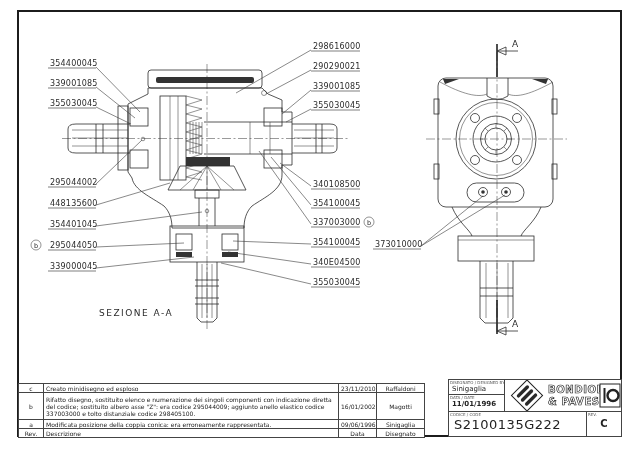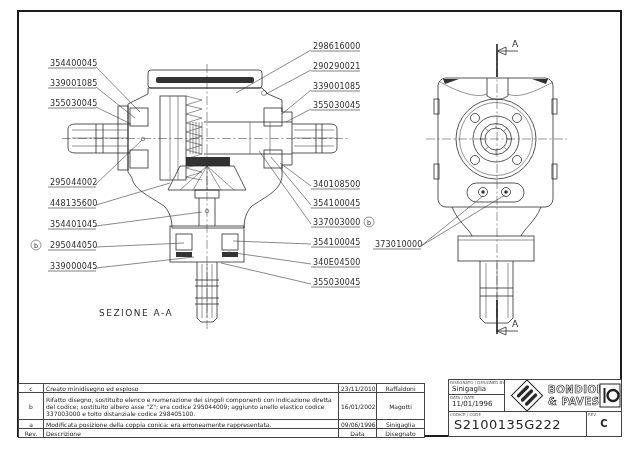--- a/index.html
+++ b/index.html
@@ -37,21 +37,21 @@
 
   
   .title-block{
     position:absolute;left:448px;top:379px;width:174px;height:58px;
     box-sizing:border-box;font-size:7px;color:#222;background:#fff;
   }
   .tb-top{display:flex;height:33px;}
   .tb-left{width:57px;border:1px solid #444;box-sizing:border-box;display:flex;flex-direction:column;}
   .tb-micro{font-size:4px;line-height:5px;color:#555;padding:0 1px;white-space:nowrap;overflow:hidden;}
   .tb-val{font-size:7px;line-height:9px;padding:0 3px;border-bottom:1px solid #444;}
-  .tb-val:last-child{border-bottom:none;}
+  .tb-val:last-child{border-bottom:none;font-weight:bold;}
   .tb-logo{flex:1;border:1px solid #444;border-left:none;box-sizing:border-box;display:flex;align-items:center;justify-content:center;}
   .tb-bottom{display:flex;height:25px;border:1px solid #444;border-top:none;box-sizing:border-box;}
   .tb-code{flex:1;display:flex;flex-direction:column;}
   .tb-code-val{font-size:13px;line-height:16px;padding-left:5px;letter-spacing:0.5px;}
   .tb-rev{width:35px;border-left:1px solid #444;box-sizing:border-box;display:flex;flex-direction:column;}
   .tb-rev-val{font-size:10px;text-align:center;line-height:14px;font-weight:bold;}
 </style>
 </head>
 <body>
 

